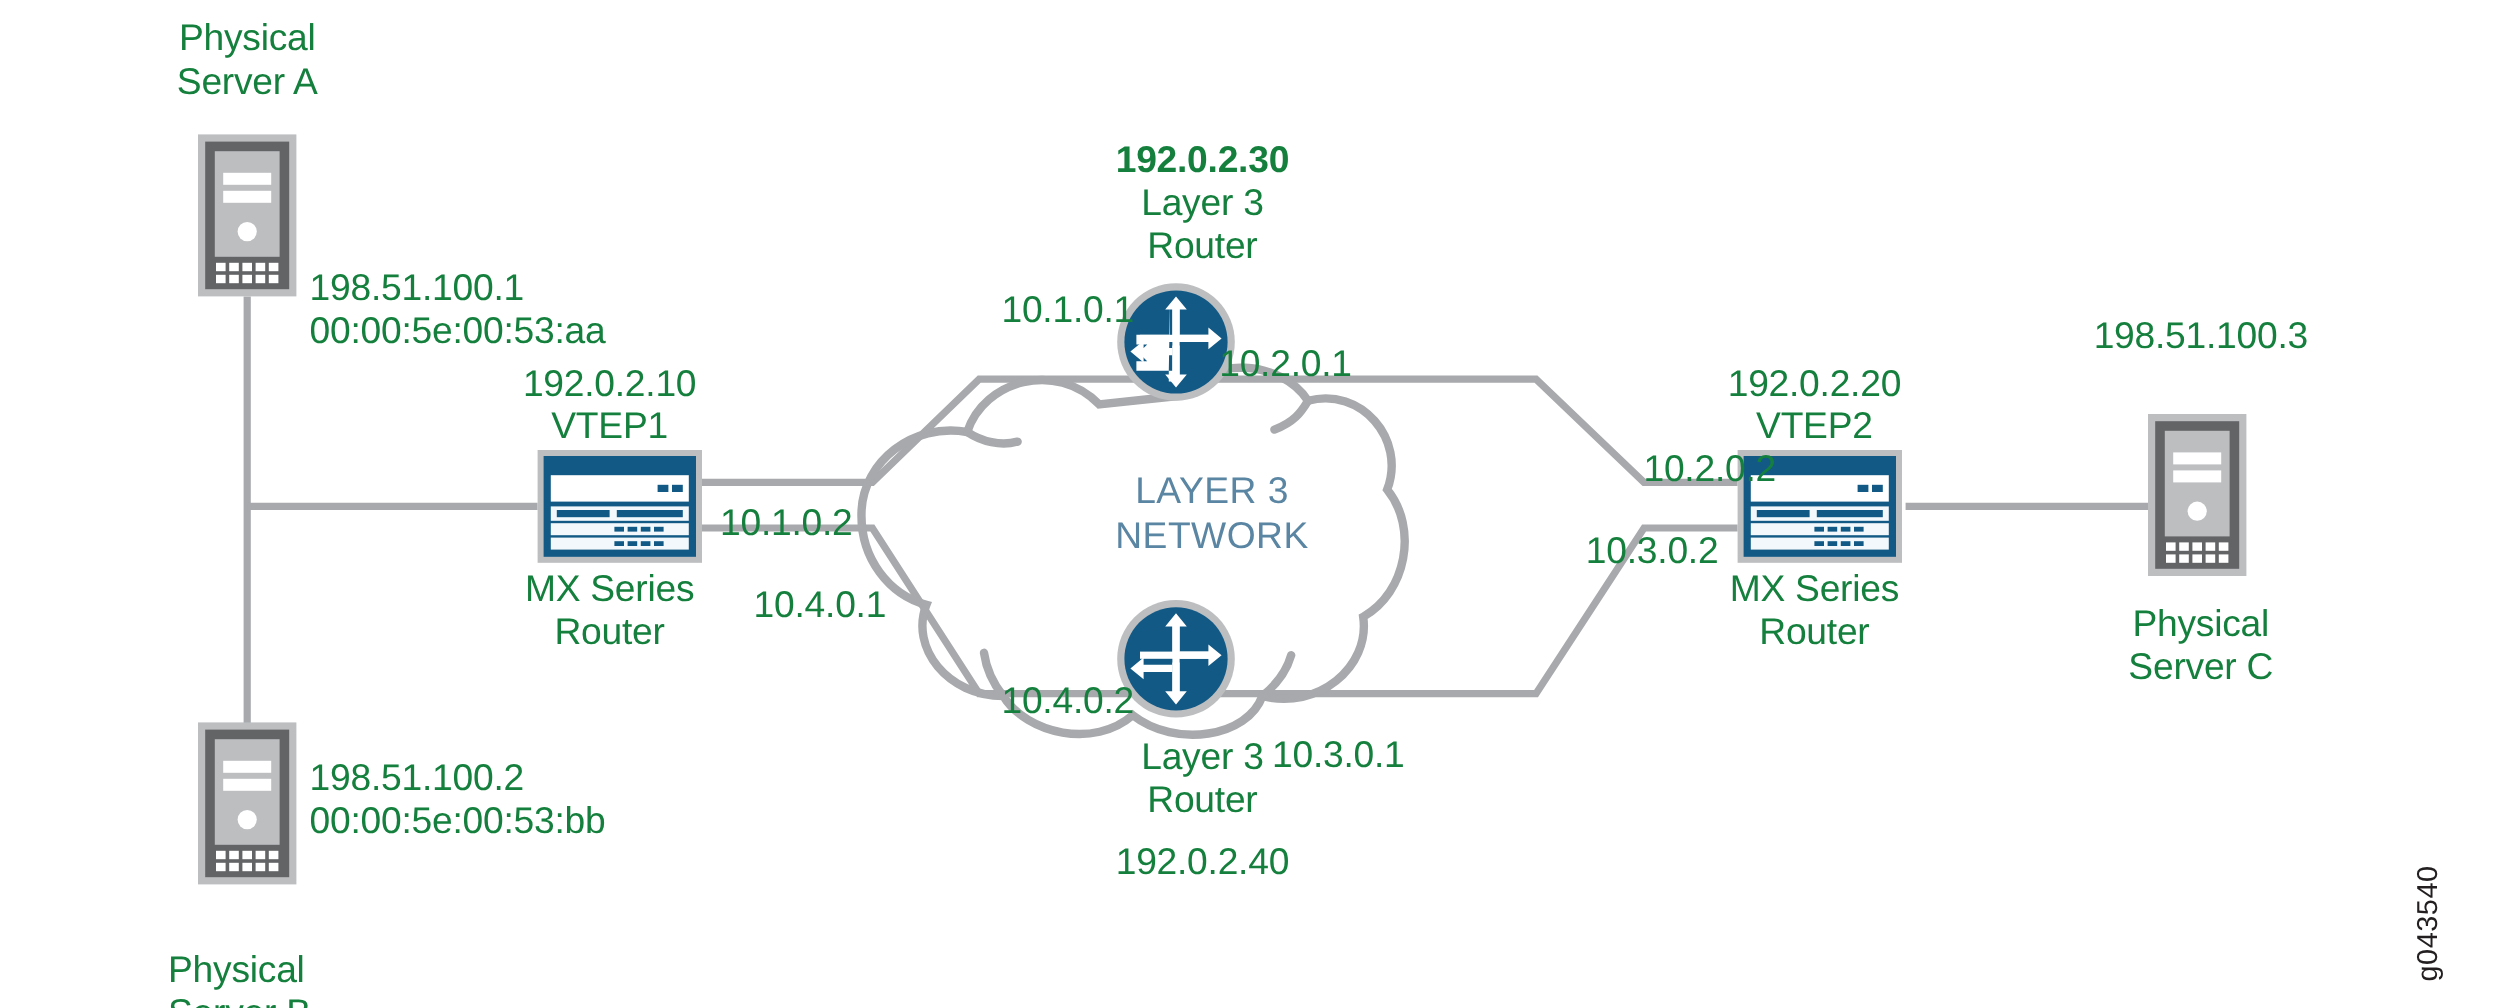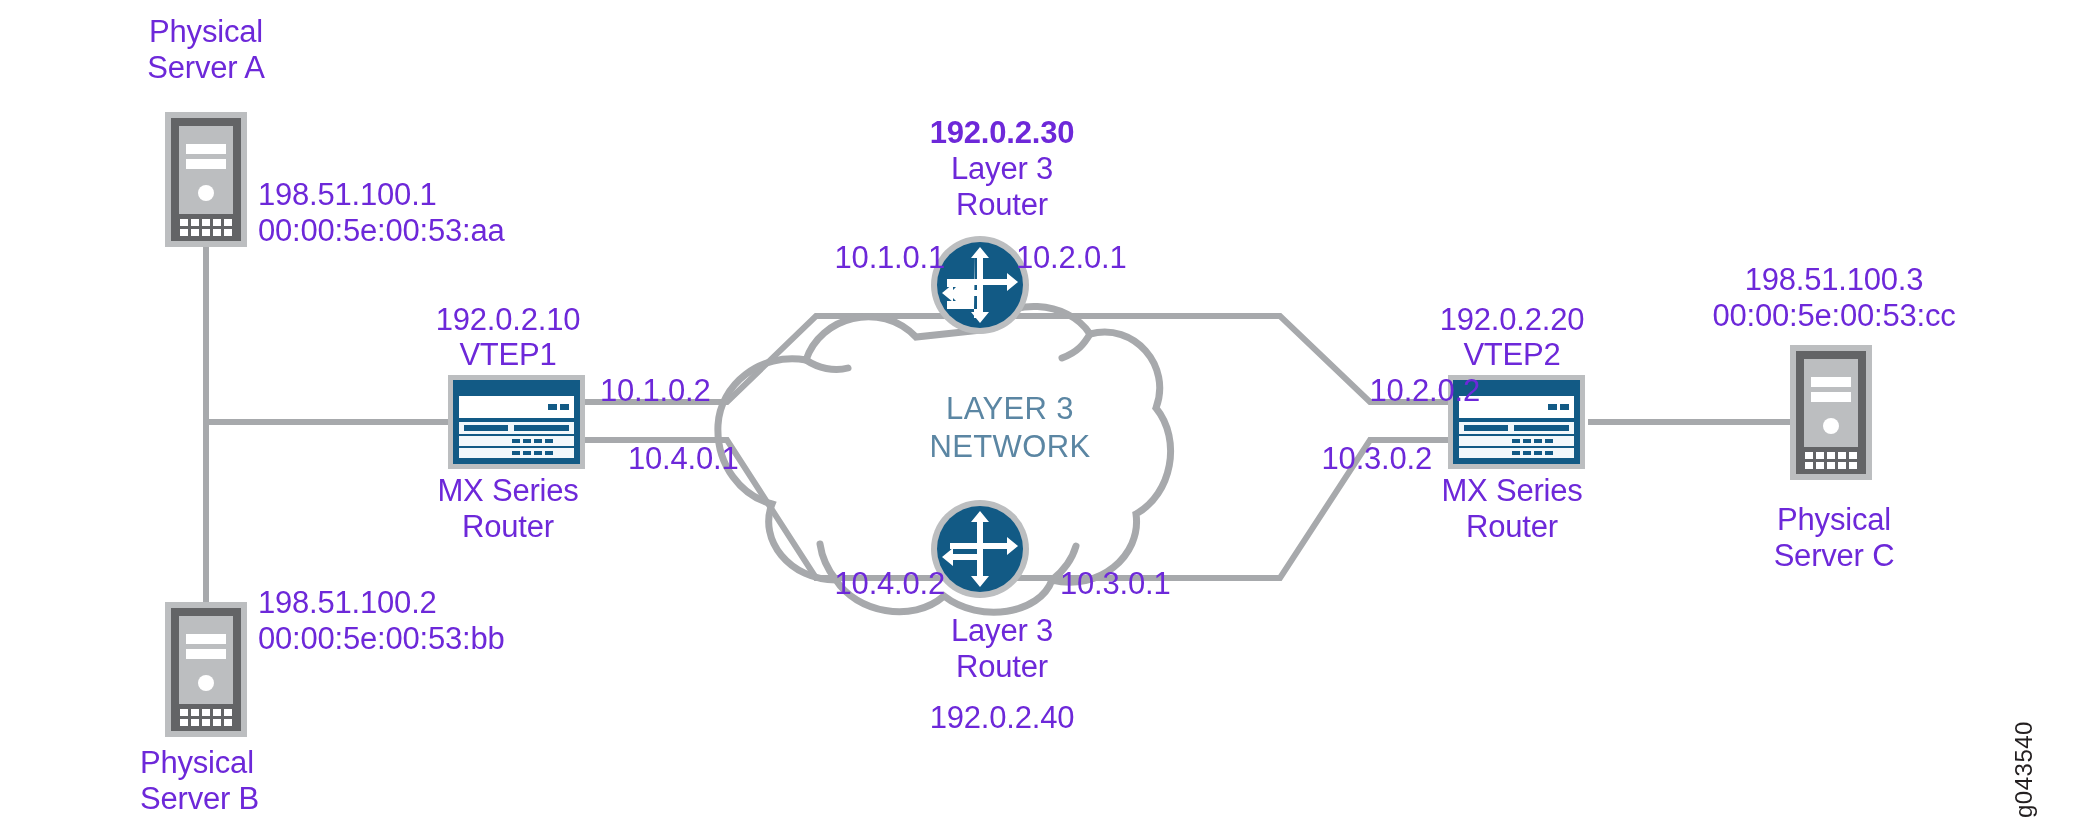--- a/index.html
+++ b/index.html
@@ -25,29 +25,29 @@
     position: absolute;
     left: 0;
     top: 0;
     width: 2100px;
     height: 840px;
     display: block;
   }
   .lbl {
     position: absolute;
     font-family: "Liberation Sans", sans-serif;
-    color: #6d28d9;
+    color: #15803d;
     font-size: 31px;
     line-height: 36px;
     white-space: pre;
     letter-spacing: -0.2px;
   }
   .lbl.center { text-align: center; transform: translateX(-50%); }
   .lbl.right  { text-align: right;  transform: translateX(-100%); }
-  .lbl.left   { text-align: left; }
+  .lbl.left   { text-align: left; margin-top: 45px; }
   .lbl.bold   { font-weight: normal; }
   .cloud-label {
     position: absolute;
     text-align: center;
     transform: translateX(-50%);
     color: #5b86a3;
     font-size: 31px;
     line-height: 38px;
     letter-spacing: 0.4px;
     white-space: pre;
@@ -249,21 +249,21 @@
   </svg>
 
   <div class="lbl center" style="left:206px; top:14px;"><span>Physical</span><br><span>Server A</span></div>
 
   <div class="lbl left" style="left:258px; top:177px;"><span>198.51.100.1</span><br><span>00:00:5e:00:53:aa</span></div>
 
   <div class="lbl left" style="left:258px; top:585px;"><span>198.51.100.2</span><br><span>00:00:5e:00:53:bb</span></div>
 
   <div class="lbl left" style="left:140px; top:745px;"><span>Physical</span><br><span>Server B</span></div>
 
-  <div class="lbl center" style="left:1834px; top:262px;"><span>198.51.100.3</span><br><span>00:00:5e:00:53:cc</span></div>
+  <div class="lbl center" style="left:1834px; top:262px;"><span>198.51.100.3</span><br></div>
 
   <div class="lbl center" style="left:1834px; top:502px;"><span>Physical</span><br><span>Server C</span></div>
 
   <div class="lbl center" style="left:508px; top:302px;">192.0.2.10</div>
   <div class="lbl center bold" style="left:508px; top:337px;">VTEP1</div>
   <div class="lbl center" style="left:508px; top:473px;"><span>MX Series</span><br><span>Router</span></div>
   <div class="lbl left" style="left:600px; top:373px;">10.1.0.2</div>
   <div class="lbl left" style="left:628px; top:441px;">10.4.0.1</div>
 
   <div class="lbl center" style="left:1512px; top:302px;">192.0.2.20</div>

